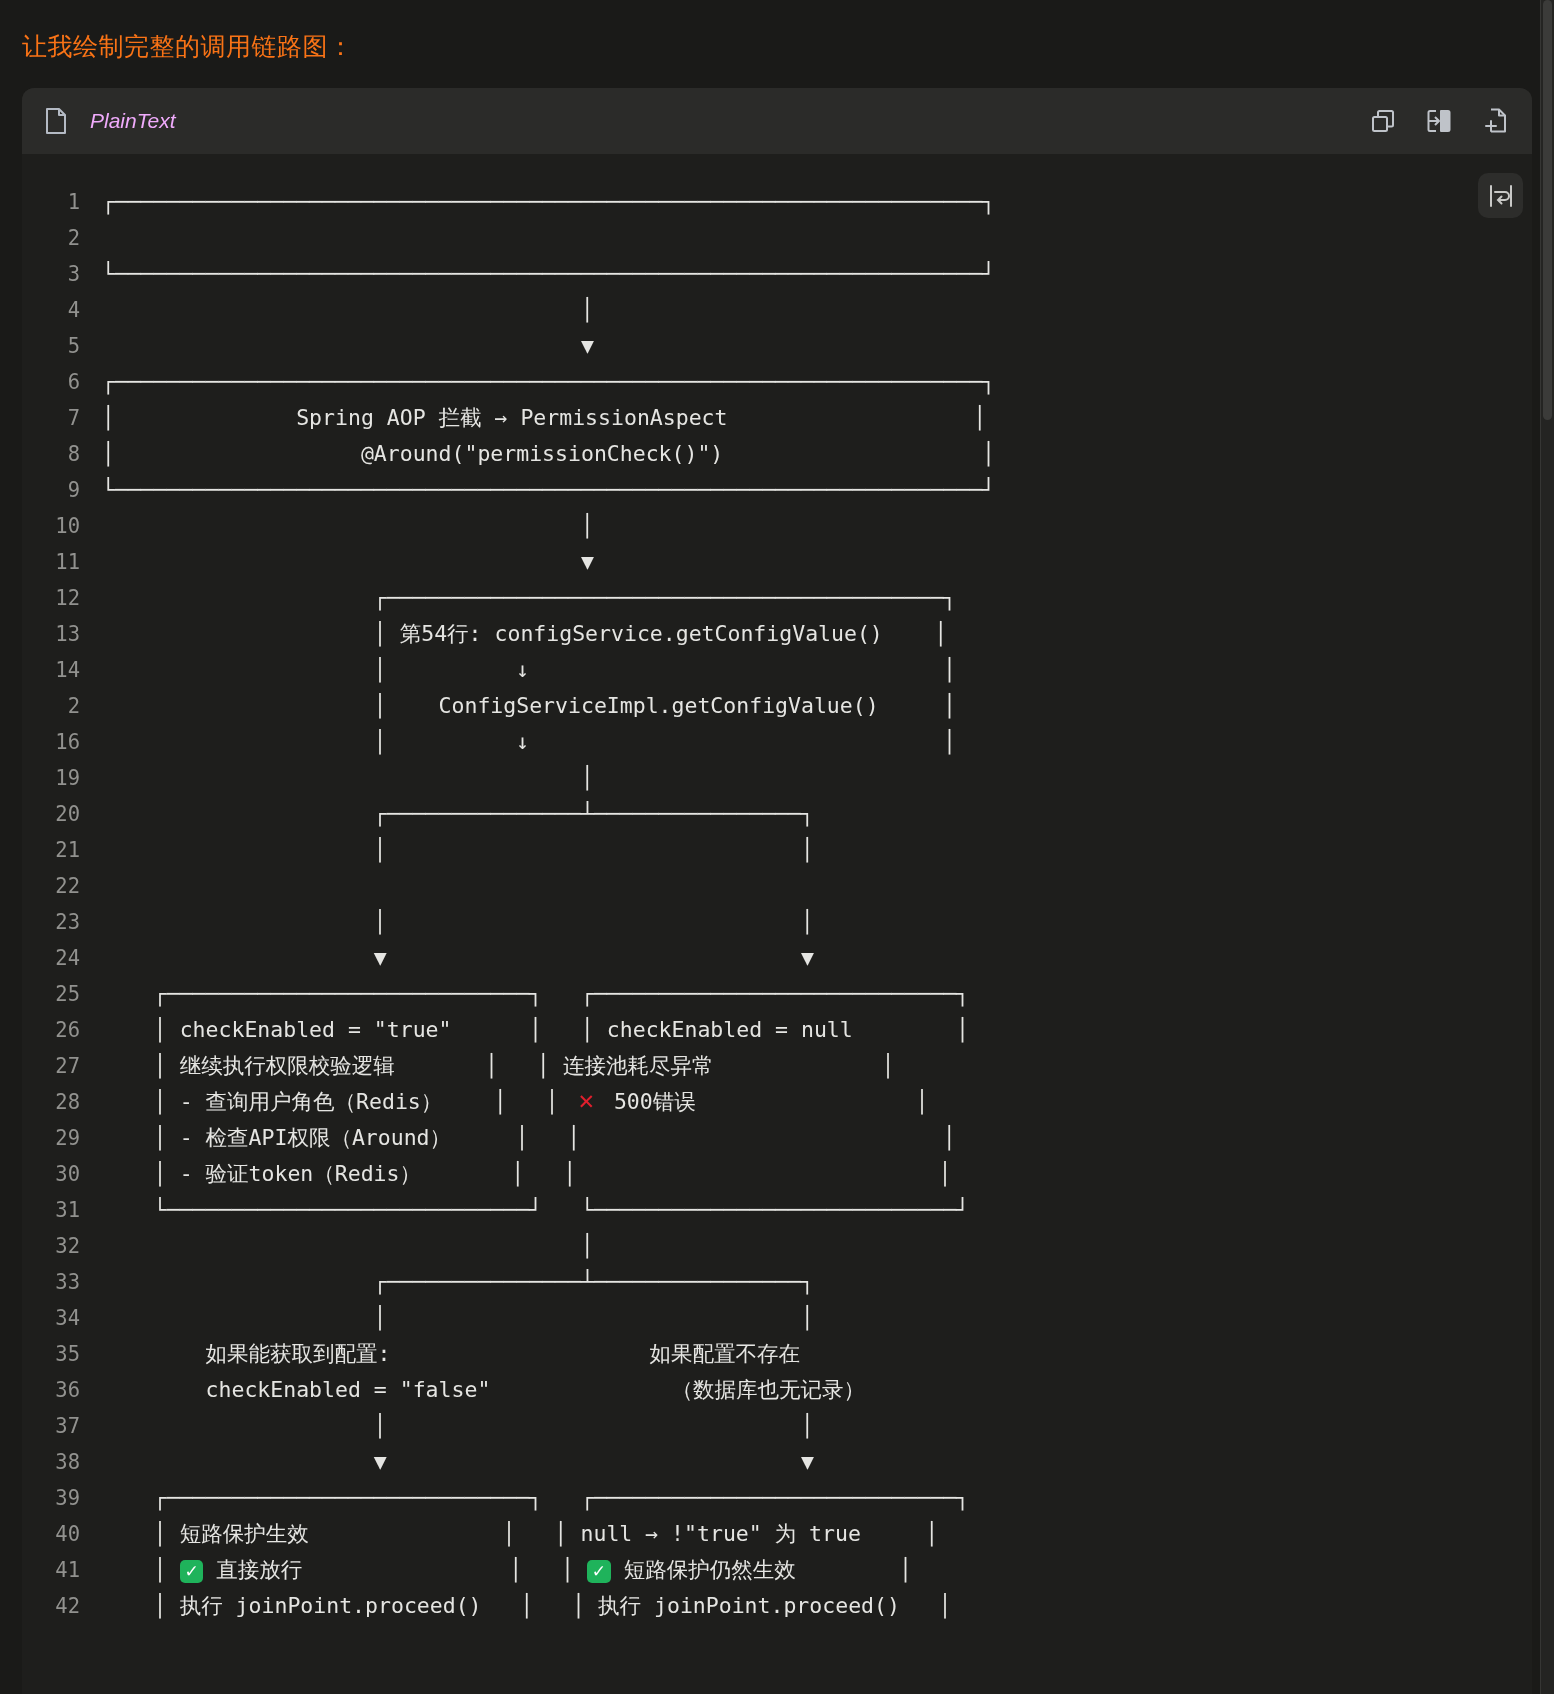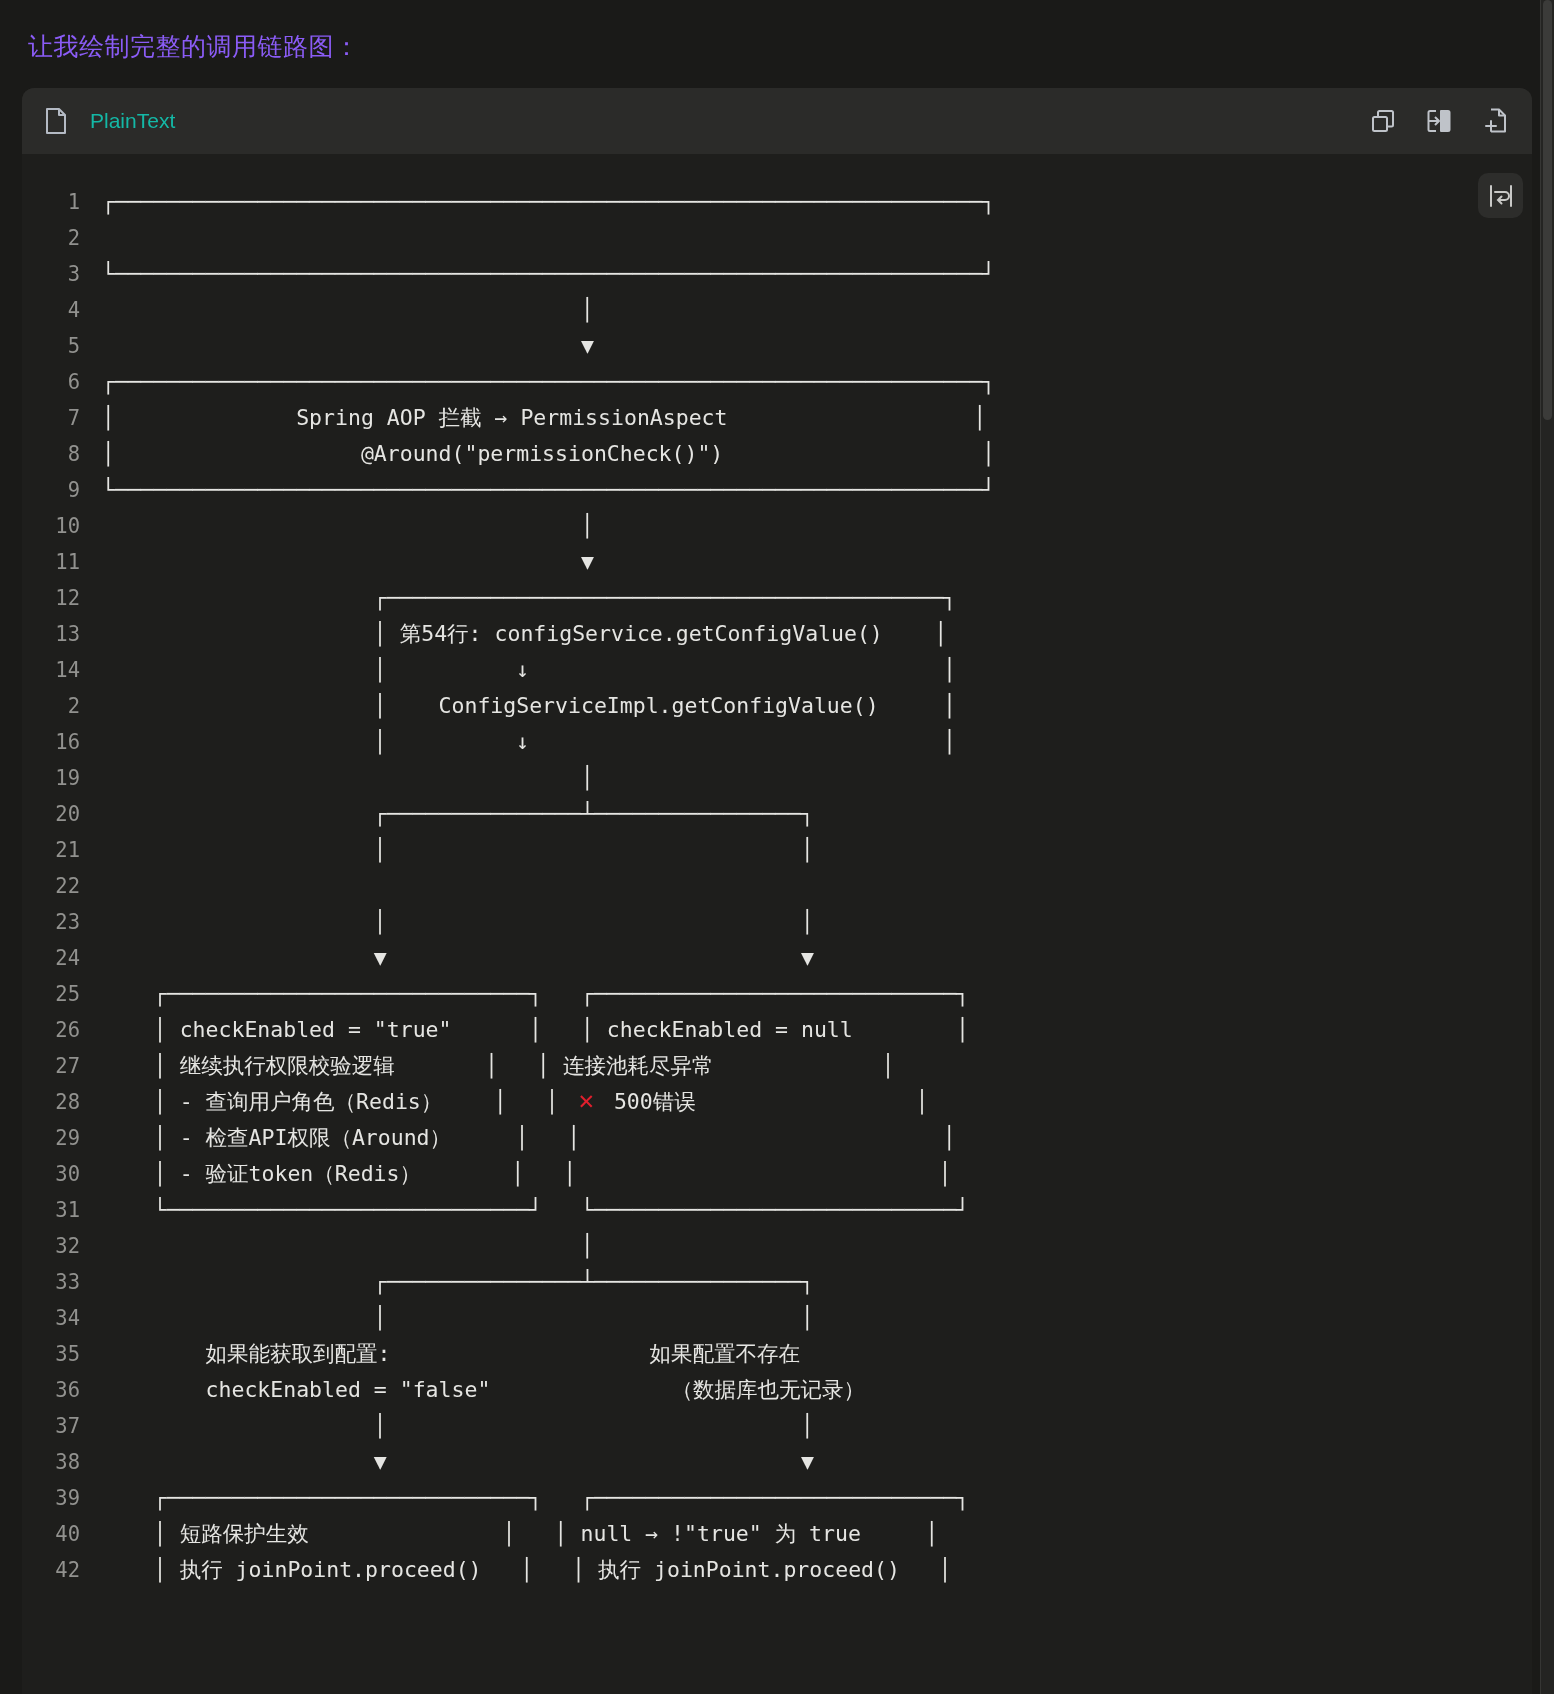--- a/index.html
+++ b/index.html
@@ -4,37 +4,37 @@
 <style>
   html,body{margin:0;padding:0;}
   body{
     width:1554px;height:1694px;
     background:#1a1a18;
     overflow:hidden;
     position:relative;
     font-family:"Liberation Sans", sans-serif;
   }
   .intro{
-    position:absolute;left:28px;top:30px;
-    color:#8b5cf6;font-size:25px;letter-spacing:.5px;
+    position:absolute;left:22px;top:30px;
+    color:#f97316;font-size:25px;letter-spacing:.5px;
   }
   .code-block{
     position:absolute;left:22px;top:88px;
     width:1510px;height:1640px;
     border-radius:12px 12px 0 0;
     overflow:hidden;
     background:#1e1e1c;
   }
   .code-header{
     height:66px;background:#2b2b29;
     display:flex;align-items:center;
     padding:0 22px;box-sizing:border-box;
   }
   .file-ic{display:flex;align-items:center;margin-right:22px;}
-  .lang-label{color:#14b8a6;font-size:21px;}
+  .lang-label{color:#f0abfc;font-size:21px;font-style:italic;}
   .header-spacer{flex:1;}
   .hbtn{
     background:none;border:none;padding:0;margin-left:26px;
     width:30px;height:30px;display:flex;align-items:center;justify-content:center;
     cursor:pointer;
   }
   .code-body{
     position:relative;
     padding-top:30px;
     background:#1e1e1c;
@@ -280,20 +280,24 @@
         </div>
         <div class="code-row">
           <span class="ln">39</span>
           <span class="ct">    ┌────────────────────────────┐   ┌────────────────────────────┐</span>
         </div>
         <div class="code-row">
           <span class="ln">40</span>
           <span class="ct">    │ 短路保护生效               │   │ null → !"true" 为 true     │</span>
         </div>
         <div class="code-row">
+          <span class="ln">41</span>
+          <span class="ct">    │ <span class="em em-ok">✓</span> 直接放行                │   │ <span class="em em-ok">✓</span> 短路保护仍然生效        │</span>
+        </div>
+        <div class="code-row">
           <span class="ln">42</span>
           <span class="ct">    │ 执行 joinPoint.proceed()   │   │ 执行 joinPoint.proceed()   │</span>
         </div>
       </div>
   </div>
 </div>
 
 <div class="page-scrollbar">
   <div class="thumb"></div>
 </div>

